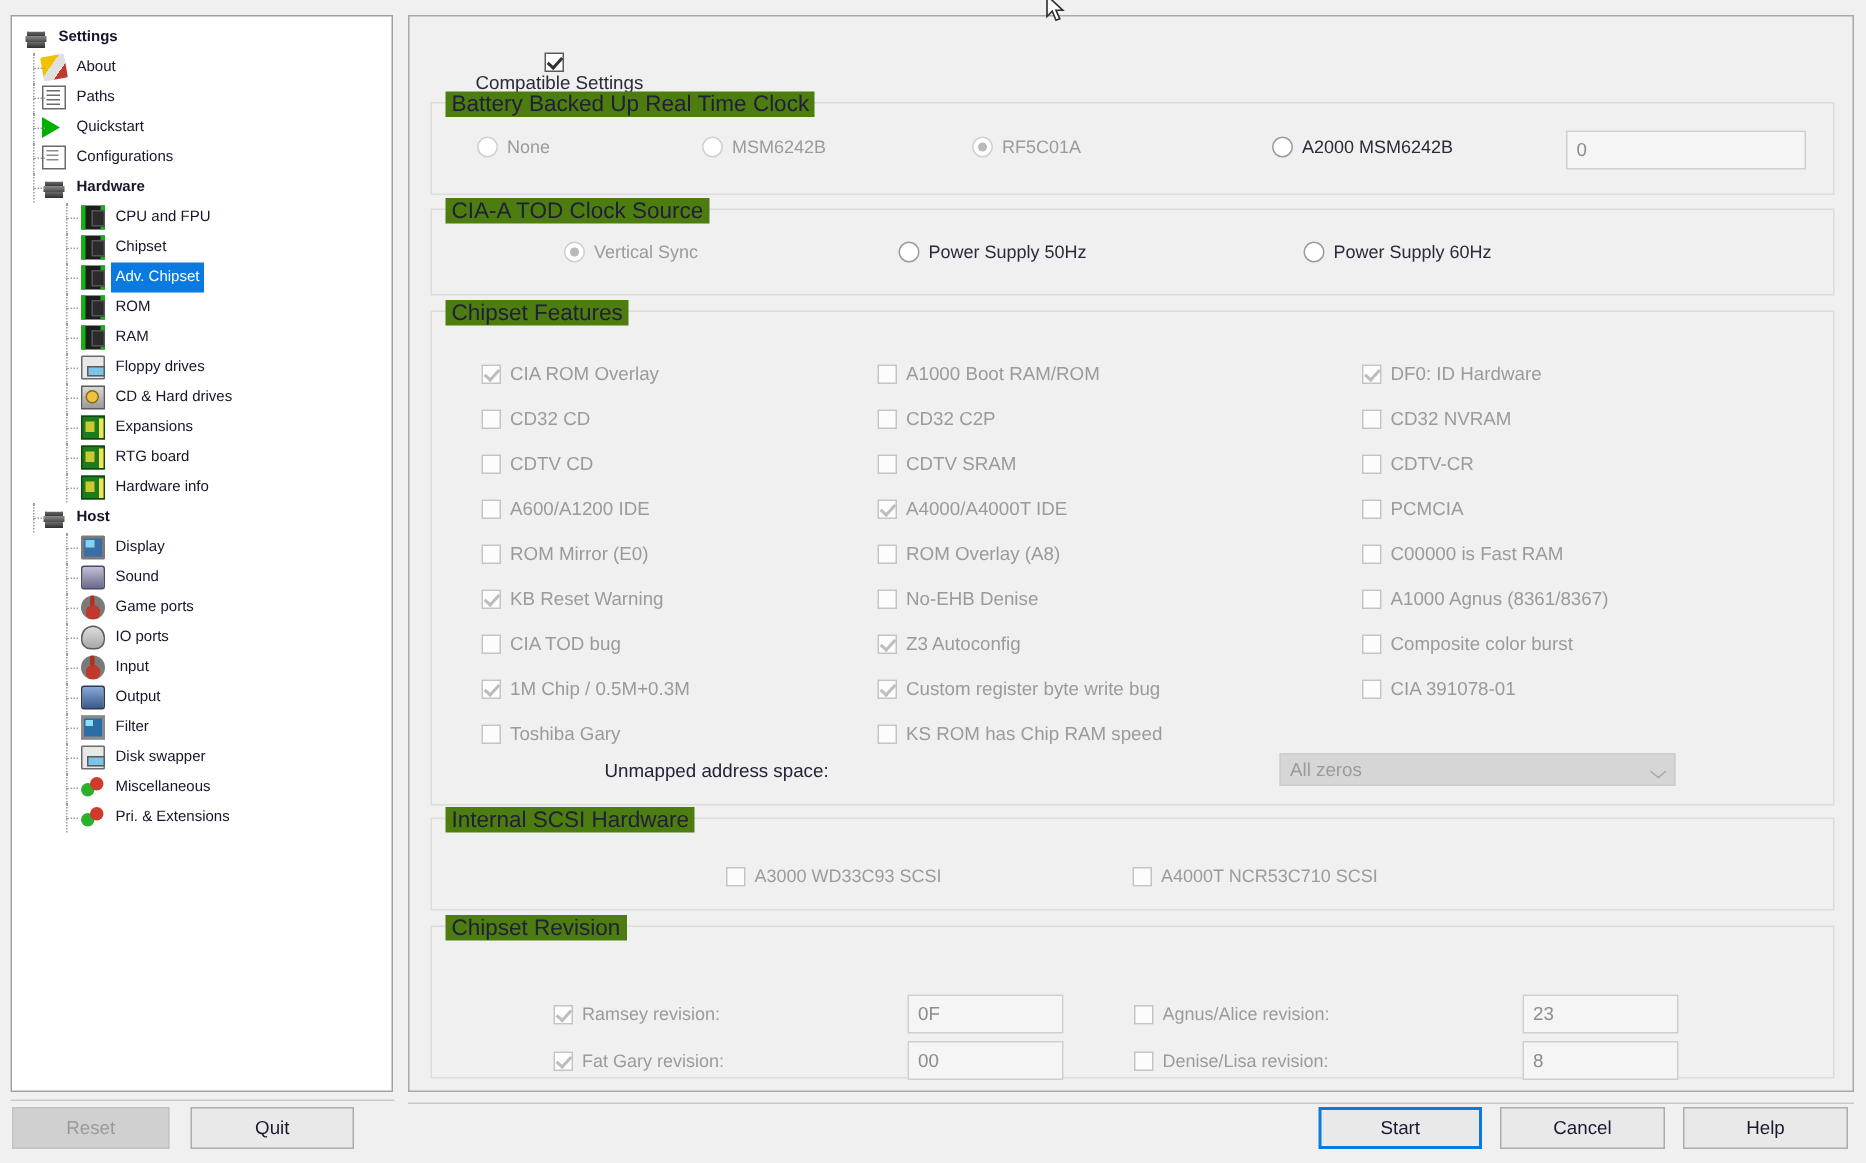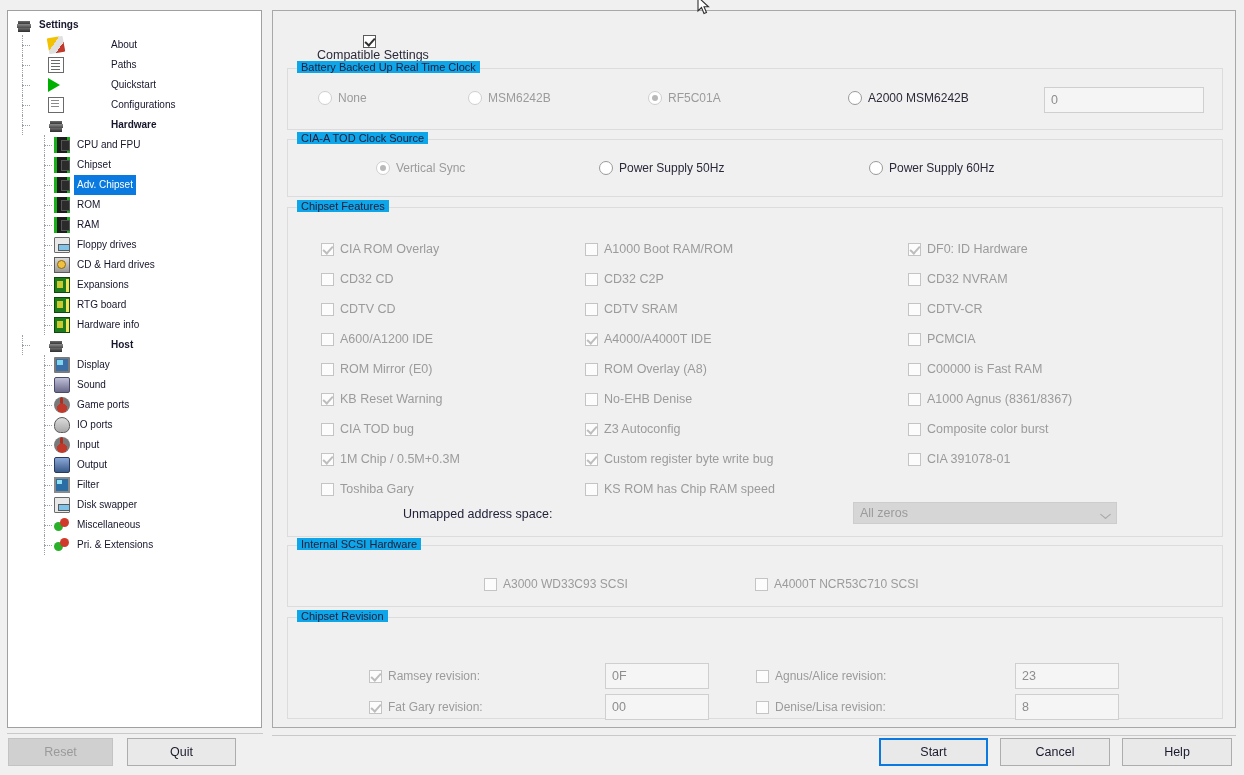--- a/index.html
+++ b/index.html
@@ -35,21 +35,21 @@
   .node.bold .lbl { font-weight: bold; }
   .node.sel .lbl { background: #0a7ae0; color: #ffffff; }
   .ico {
     width: 16px; height: 16px;
     margin-right: 4px;
     flex: 0 0 16px;
     position: relative;
     display: inline-block;
   }
   .indent0 { padding-left: 8px; }
-  .indent1 { padding-left: 40px; gap: 40px; }
+  .indent1 { padding-left: 20px; }
   .indent2 { padding-left: 46px; }
 
   
   .dotline {
     position: absolute;
     border-left: 1px dotted #9aa0a6;
   }
   .dash {
     position: absolute;
     border-top: 1px dotted #9aa0a6;
@@ -134,22 +134,22 @@
   }
   .rb.on.dis::after { background: #b9b9b9; }
 
   .lbl-on { color: #2a2a3a; }
   .lbl-off { color: #9b9b9b; }
 
   
   .grp { position: absolute; border: 1px solid #dcdcdc; background: #f0f0f0; }
   .grp > .cap {
     position: absolute; top: -8px; left: 9px;
-    background: #0ea5e9; padding: 0 4px;
-    font-size: 11px; color: #20203a;
+    background: #4d7c0f; padding: 0 4px;
+    font-size: 15px; color: #20203a;
     white-space: nowrap;
   }
 
   
   .tinput {
     border: 1px solid #cfcfcf; background: #f5f5f5;
     height: 26px; line-height: 24px;
     padding: 0 6px; font-size: 12.5px; color: #8d8d8d;
     position: absolute;
   }

